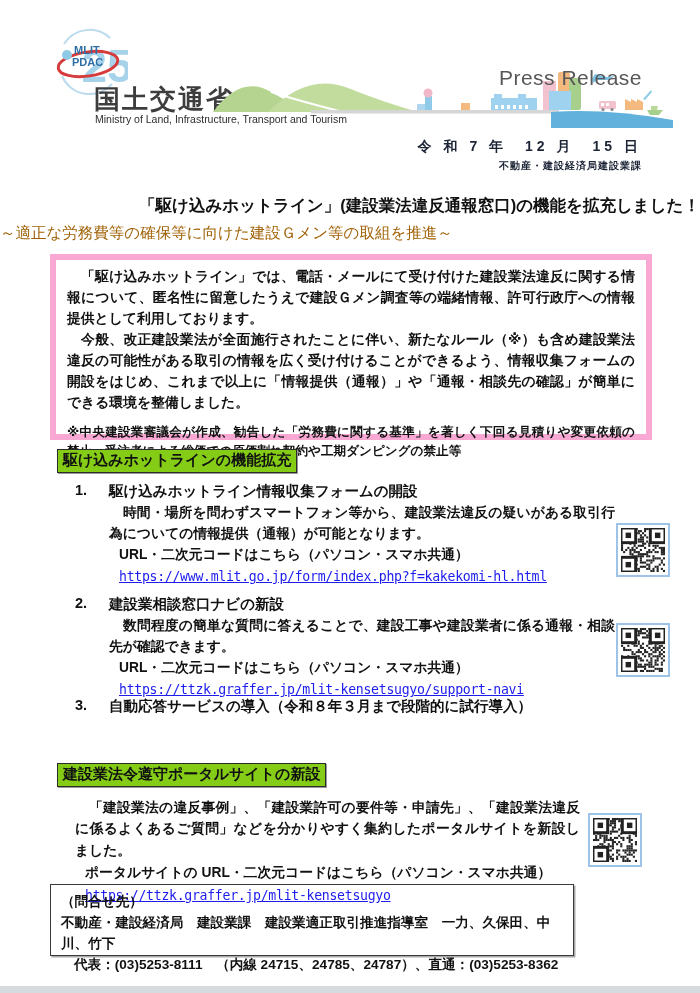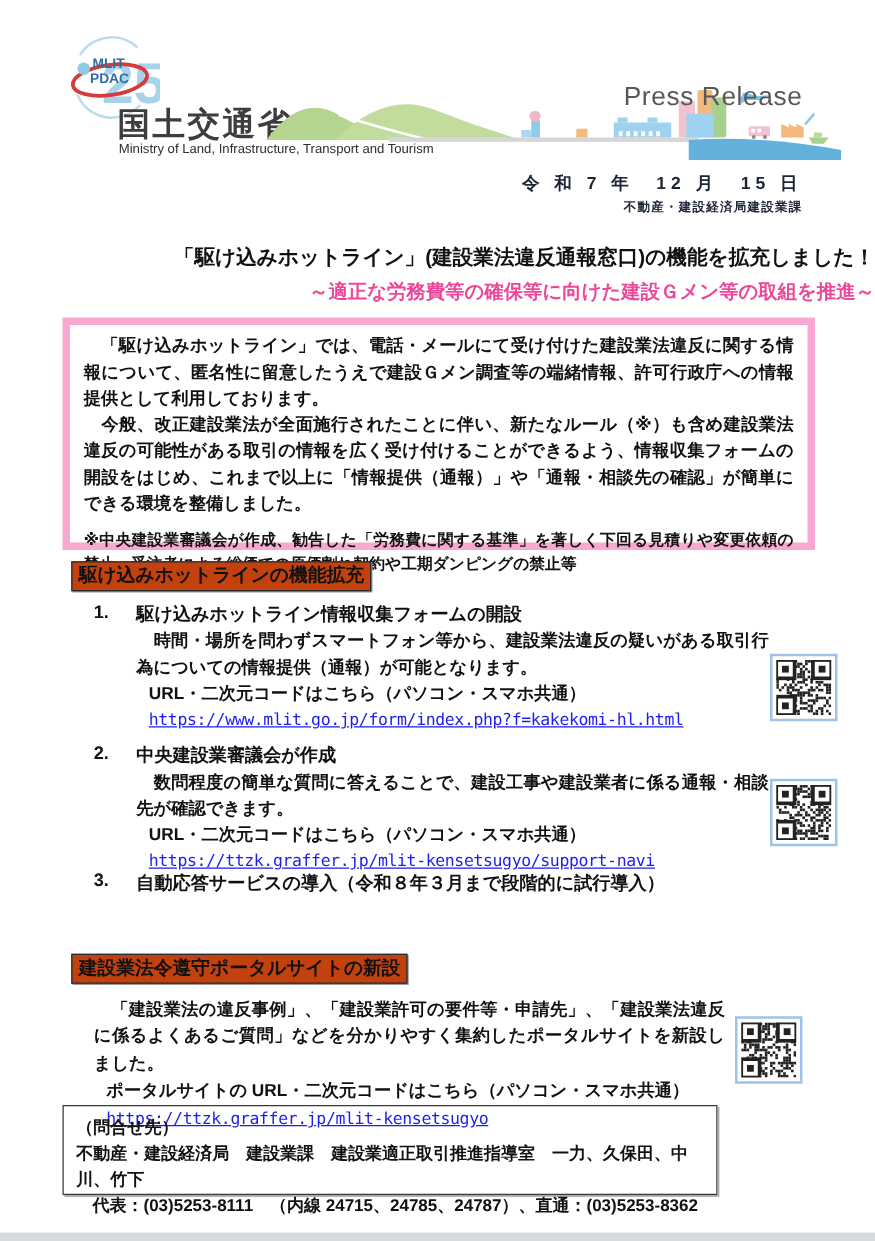--- a/index.html
+++ b/index.html
@@ -16,34 +16,34 @@
   #ministry-jp { left:94px; top:82px; font-size:26px; font-weight:bold; color:#3d3d3d; letter-spacing:2px; }
   #ministry-en { left:95px; top:113px; font-size:10.5px; color:#2e2e2e; }
   #skyline { left:213px; top:58px; width:460px; height:70px; }
   #press-release { right:58px; top:66px; font-size:21px; color:#585858; letter-spacing:0.5px; }
 
   #date-line { right:58px; top:138px; font-size:14px; font-weight:600; color:#1c2436; letter-spacing:4px; }
   #dept-line { right:58px; top:159px; font-size:10px; font-weight:600; color:#1c2436; letter-spacing:1px; }
 
   
   #title1 { left:0; top:195px; width:100%; text-align:right; font-size:16.5px; font-weight:bold; color:#111; }
-  #title2 { left:0; top:223px; width:100%; text-align:right; font-size:15.5px; font-weight:bold; color:#ec4899; }
+  #title2 { left:0; top:223px; width:100%; text-align:left; font-size:15.5px; font-weight:normal; color:#a16207; }
 
   
   #summary-box {
     left:50px; top:254px; width:602px; height:186px;
     border:6px solid #f9a8d4; padding:7px 11px 4px 11px;
   }
   #summary-box p { margin:0; font-size:13.8px; line-height:1.52; font-weight:600; color:#111; text-align:justify; }
   #summary-box .note { margin-top:9px; font-size:12.6px; line-height:1.5; font-weight:600; padding-left:0; }
 
   
   .sec-head {
     display:inline-block; border:1.7px solid #2b2b2b; padding:1px 5px 2px 5px;
-    font-size:15px; font-weight:bold; color:#111; background:#c2410c;
+    font-size:15px; font-weight:bold; color:#111; background:#84cc16;
     box-shadow:1px 1px 0 #9a9a9a;
   }
   #sec1-head { left:57px; top:449px; }
   #sec2-head { left:57px; top:763px; }
 
   
   .item { left:75px; width:540px; }
   .item .t-row { display:flex; font-size:14.5px; font-weight:bold; color:#111; }
   .item .t-row .num { width:34px; flex:0 0 34px; }
   .item .body { margin:2px 0 0 34px; font-size:13.8px; line-height:1.5; font-weight:700; color:#111; width:506px; text-align:justify; }
@@ -175,21 +175,21 @@
     <span>駆け込みホットライン情報収集フォームの開設</span>
   </div>
   <div class="body">　時間・場所を問わずスマートフォン等から、建設業法違反の疑いがある取引行為についての情報提供（通報）が可能となります。</div>
   <div class="url-label">URL・二次元コードはこちら（パソコン・スマホ共通）</div>
   <div class="link"><a class="doc-link" href="#">https://www.mlit.go.jp/form/index.php?f=kakekomi-hl.html</a></div>
 </div>
 
 <div class="abs item" id="item2">
   <div class="t-row">
     <span class="num">2.</span>
-    <span>中央建設業審議会が作成</span>
+    <span>建設業相談窓口ナビの新設</span>
   </div>
   <div class="body">　数問程度の簡単な質問に答えることで、建設工事や建設業者に係る通報・相談先が確認できます。</div>
   <div class="url-label">URL・二次元コードはこちら（パソコン・スマホ共通）</div>
   <div class="link"><a class="doc-link" href="#">https://ttzk.graffer.jp/mlit-kensetsugyo/support-navi</a></div>
 </div>
 
 <div class="abs item" id="item3">
   <div class="t-row">
     <span class="num">3.</span>
     <span>自動応答サービスの導入（令和８年３月まで段階的に試行導入）</span>

